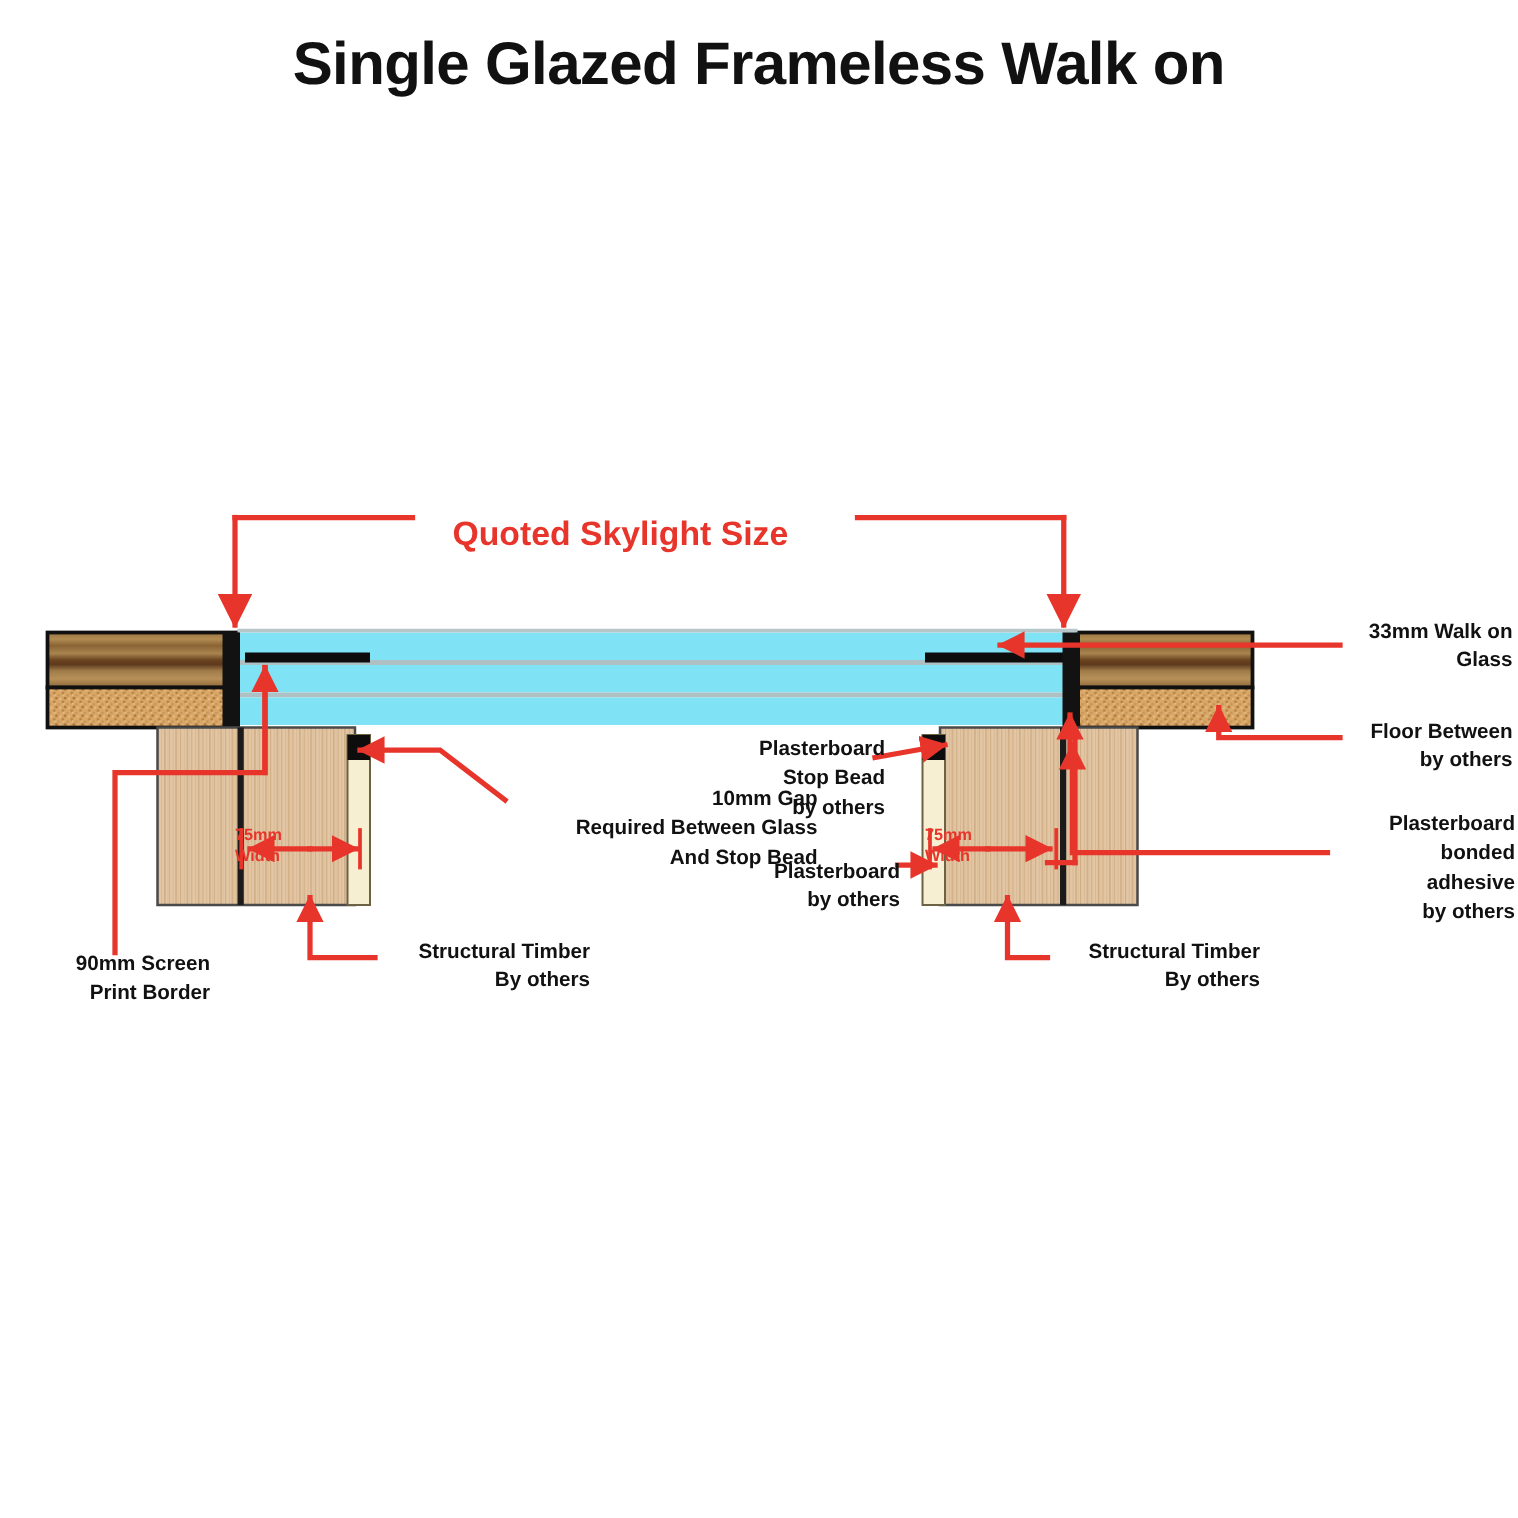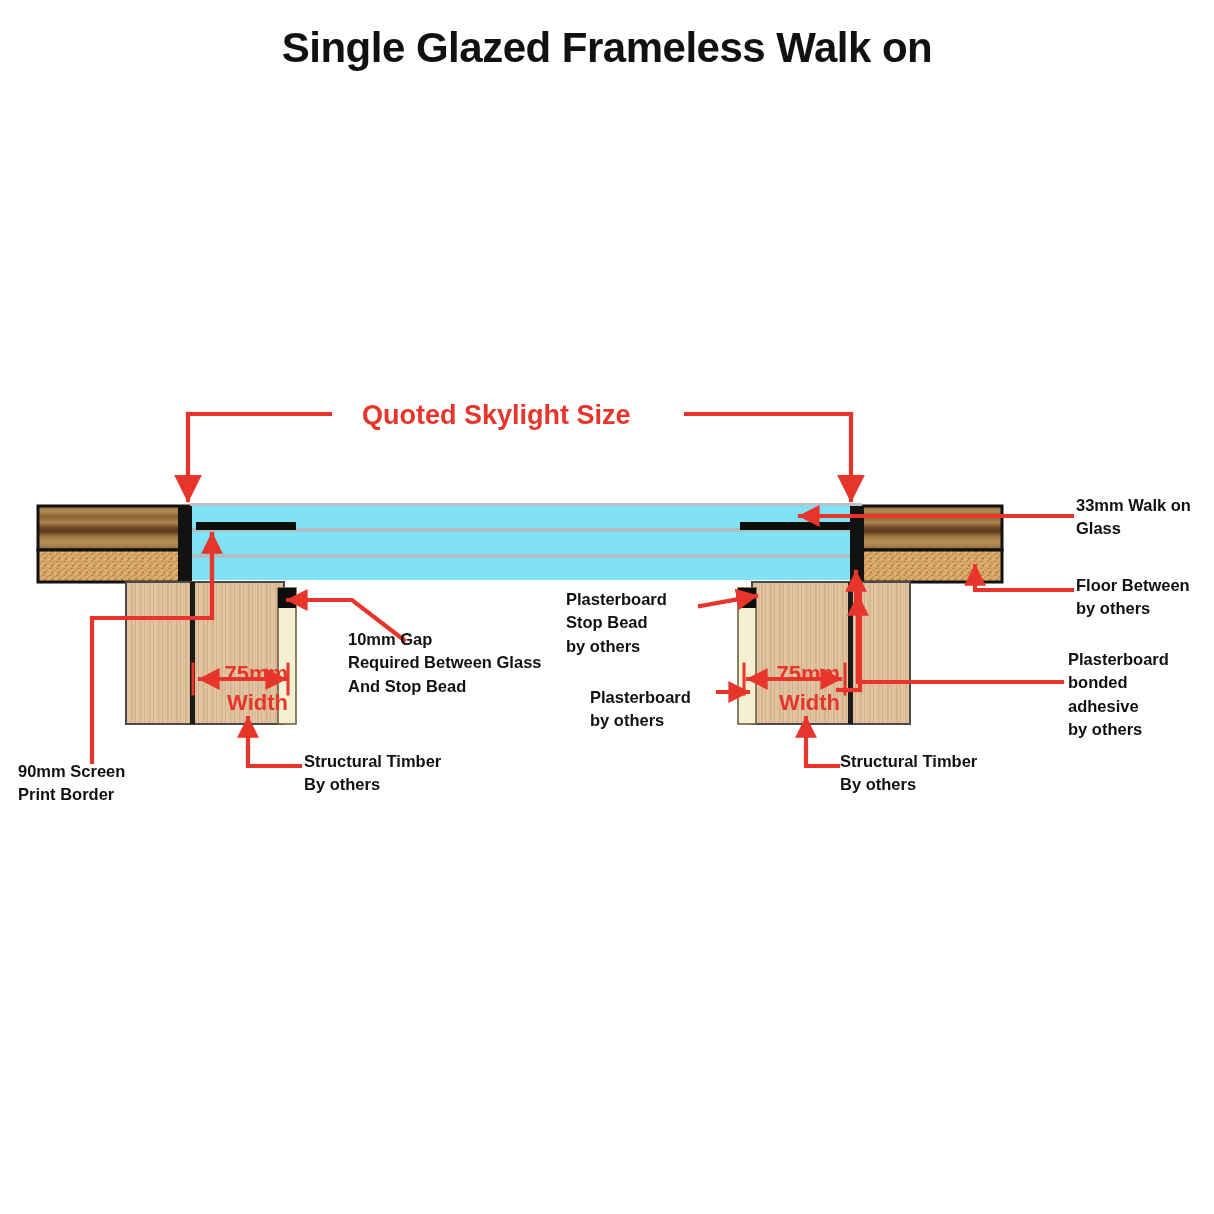--- a/index.html
+++ b/index.html
@@ -1,24 +1,24 @@
 <!DOCTYPE html>
 <html><head>
 <meta charset="utf-8">
 <style>
   html,body{margin:0;padding:0;background:#ffffff;}
   body{width:1214px;height:1214px;position:relative;overflow:hidden;
        font-family:"Liberation Sans","DejaVu Sans",sans-serif;}
   #stage{position:absolute;inset:0;width:1214px;height:1214px;}
   .ttl{position:absolute;left:0;top:24px;width:1214px;text-align:center;
-       font-size:42px;font-weight:800;color:#111;letter-spacing:-0.5px;}
+       font-size:48px;font-weight:800;color:#111;letter-spacing:-0.5px;}
   .lbl{position:absolute;font-size:16.5px;font-weight:700;color:#111;
-       line-height:1.42;text-align:left;white-space:pre-line;}
-  .rlbl{position:absolute;font-size:22px;font-weight:800;color:#E8352B;
-        line-height:1.3;text-align:right;white-space:pre-line;}
+       line-height:1.42;text-align:right;white-space:pre-line;}
+  .rlbl{position:absolute;font-size:13px;font-weight:800;color:#E8352B;
+        line-height:1.3;text-align:left;white-space:pre-line;}
   .qtitle{position:absolute;font-size:27px;font-weight:800;color:#E8352B;
           white-space:nowrap;}
   svg.lay{position:absolute;left:0;top:0;width:1214px;height:1214px;
           pointer-events:none;}
 </style>
 </head>
 <body>
 
 <div id="stage">
 
@@ -143,21 +143,21 @@
       <path d="M193,664 L193,694" stroke-width="3"></path>
       <path d="M288,664 L288,694" stroke-width="3"></path>
 
       <path d="M790,679 L748,679" marker-end="url(#ar)"></path>
       <path d="M790,679 L840,679" marker-end="url(#ar)"></path>
       <path d="M744,664 L744,694" stroke-width="3"></path>
       <path d="M845,664 L845,694" stroke-width="3"></path>
     </g>
   </svg>
 
-  <div class="qtitle" style="left:362px;top:400px;">Quoted Skylight Size</div>
+  <div class="qtitle" style="left:362px;top:412px;">Quoted Skylight Size</div>
 
   <div class="rlbl" style="left:188px;top:660px;width:100px;">75mm
 Width</div>
   <div class="rlbl" style="left:740px;top:660px;width:100px;">75mm
 Width</div>
 
   <div class="lbl" style="left:1076px;top:494px;width:134px;">33mm Walk on
 Glass</div>
 
   <div class="lbl" style="left:1076px;top:574px;width:134px;">Floor Between

